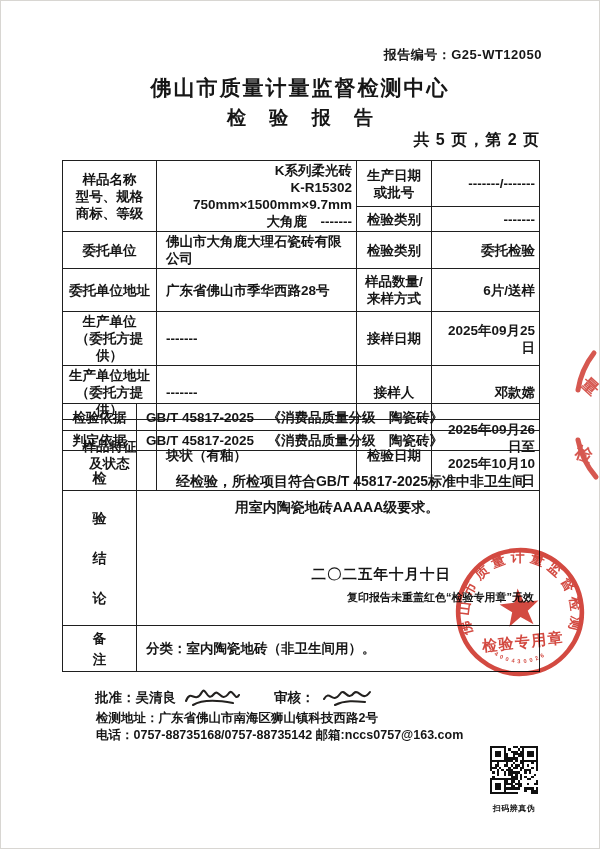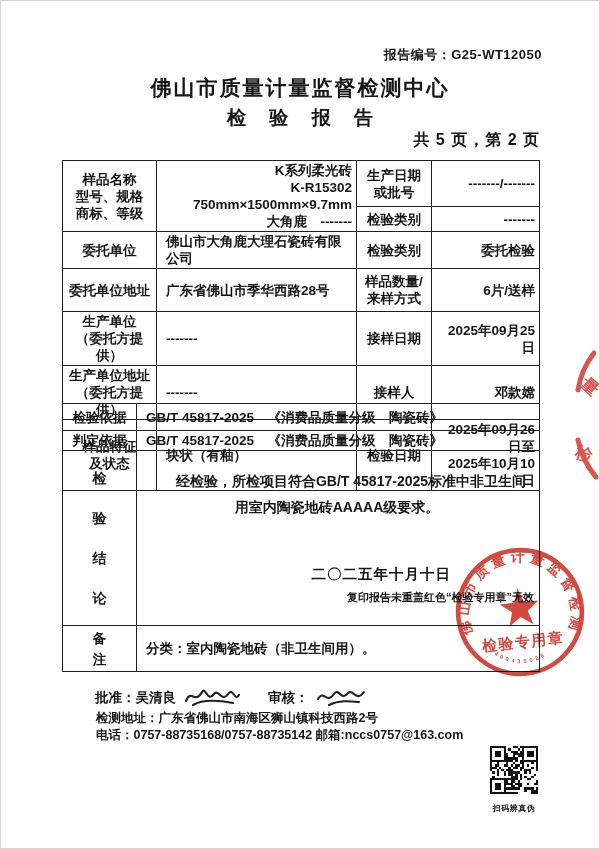--- a/index.html
+++ b/index.html
@@ -27,21 +27,21 @@
   td.concl-lbl{line-height:40px;font-size:14px;}
   td.note-lbl{line-height:21px;font-size:13.5px;}
   td.concl{position:relative;vertical-align:top;padding:0;}
   .concl-text{padding:17px 12px 0 10px;text-indent:2em;font-size:14px;line-height:26px;text-align:center;}
   .concl-date{position:absolute;right:88px;bottom:42px;font-size:14.5px;letter-spacing:1px;margin-top:40px;}
   .copy-notice{position:absolute;right:5px;bottom:19px;font-size:11px;}
   .remark-val{padding-left:40px;}
 
   .sig-row{top:681px;left:0;width:100%;height:30px;font-size:13.5px;}
   .sig-group{position:absolute;top:4px;white-space:nowrap;}
-  .sig-approve{left:95px;} .sig-review{left:268px;} .sig-chief{left:383px;}
+  .sig-approve{left:95px;} .sig-review{left:274px;} .sig-chief{left:383px;}
   .sig-svg{vertical-align:-7px;margin-left:3px;}
   .sig-svg path{fill:none;stroke:#23211f;stroke-width:2.1;stroke-linecap:round;}
 
   .footer-address{top:710px;left:96px;font-size:12.5px;}
   .footer-contact{top:727px;left:96px;font-size:12.5px;}
 
   .qr-block{top:746px;left:489px;width:50px;text-align:center;}
   .qr-caption{font-size:8px;letter-spacing:.5px;margin-top:5px;}
 
   .stamp-main{top:544px;left:452px;width:136px;height:136px;opacity:.92;mix-blend-mode:multiply;transform:rotate(-6deg);}

